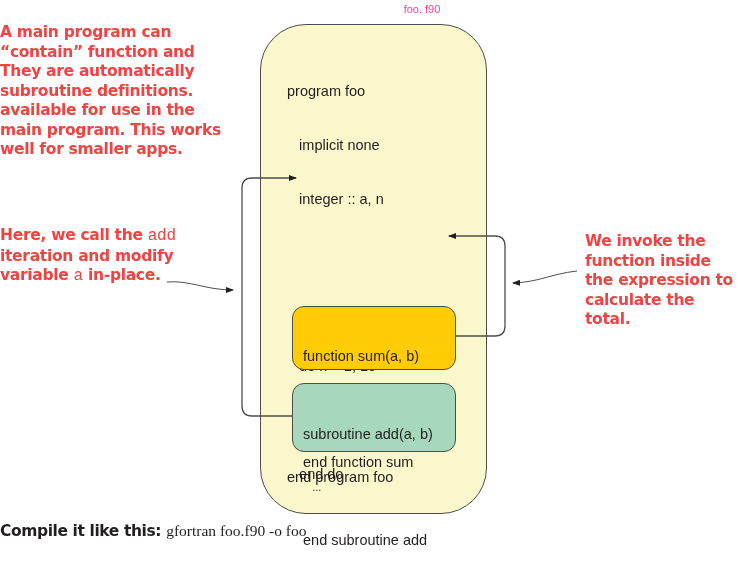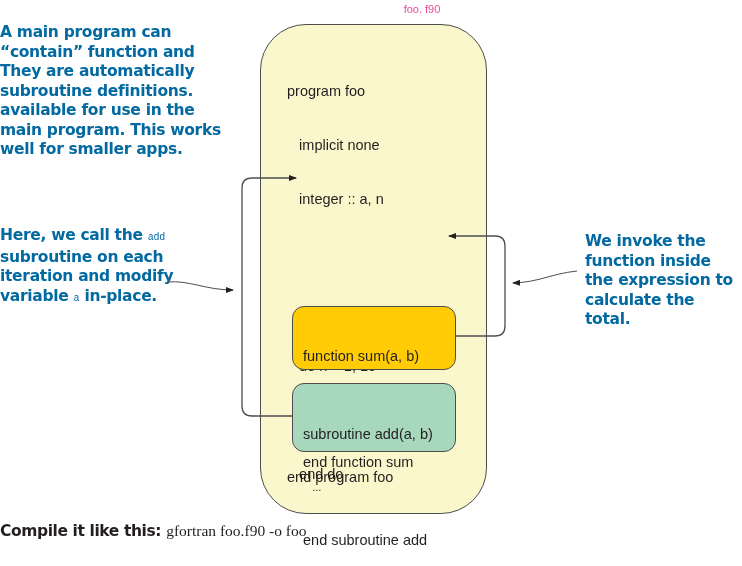--- a/index.html
+++ b/index.html
@@ -1,18 +1,18 @@
 <!DOCTYPE html>
 <html><head>
 <meta charset="utf-8">
 <style>
   html, body { margin:0; padding:0; background:#ffffff; }
   body { width:742px; height:566px; position:relative; overflow:hidden; }
-  .note { position:absolute; font-family:"DejaVu Sans", sans-serif; font-weight:bold; color:#0369a1; font-size:15.5px; line-height:19.5px; letter-spacing:-0.3px; }
-  .note .mono { font-family:"Liberation Mono", monospace; font-weight:normal; font-size:10px; }
+  .note { position:absolute; font-family:"DejaVu Sans", sans-serif; font-weight:bold; color:#ef4444; font-size:15.5px; line-height:19.5px; letter-spacing:-0.3px; }
+  .note .mono { font-family:"Liberation Mono", monospace; font-weight:normal; font-size:16px; }
   .code { position:absolute; font-family:"Liberation Sans", sans-serif; font-size:14.5px; color:#231f20; white-space:pre; line-height:18px; }
   #file-title { position:absolute; left:372px; top:3px; width:100px; text-align:center; font-family:"Liberation Sans", sans-serif; font-size:11px; color:#ec4899; }
   #program-box { position:absolute; left:260px; top:24px; width:227px; height:490px; background:#faf7cc; border:1.3px solid #4d4d4d; border-radius:46px; box-sizing:border-box; }
   .inner-box { position:absolute; border:1.3px solid #4d4d4d; border-radius:12px; box-sizing:border-box; }
   #func-box { left:292px; top:306px; width:164px; height:64px; background:#ffcc05; }
   #sub-box { left:292px; top:383px; width:164px; height:69px; background:#a8d8bc; }
   svg#connectors { position:absolute; left:0; top:0; }
   #compile-line { position:absolute; left:0; top:522px; font-family:"DejaVu Sans", sans-serif; font-weight:bold; font-size:15.5px; color:#231f20; letter-spacing:-0.4px; }
   #compile-line .cmd { font-family:Liberation Serif, serif; font-weight:normal; font-size:15.5px; letter-spacing:0; }
 </style>
@@ -24,21 +24,20 @@
   <div>“contain” function and</div>
   <div>They are automatically</div>
   <div>subroutine definitions.</div>
   <div>available for use in the</div>
   <div>main program. This works</div>
   <div>well for smaller apps.</div>
 </div>
 
 <div class="note" style="left:0; top:226px;">
   <div><span>Here, we call the </span><span class="mono">add</span></div>
-  <div>subroutine on each</div>
   <div>iteration and modify</div>
   <div><span>variable </span><span class="mono">a</span><span> in-place.</span></div>
 </div>
 
 <div class="note" style="left:585px; top:220px;margin-top:12px;">
   <div>We invoke the</div>
   <div>function inside</div>
   <div>the expression to</div>
   <div>calculate the total.</div>
 </div>

